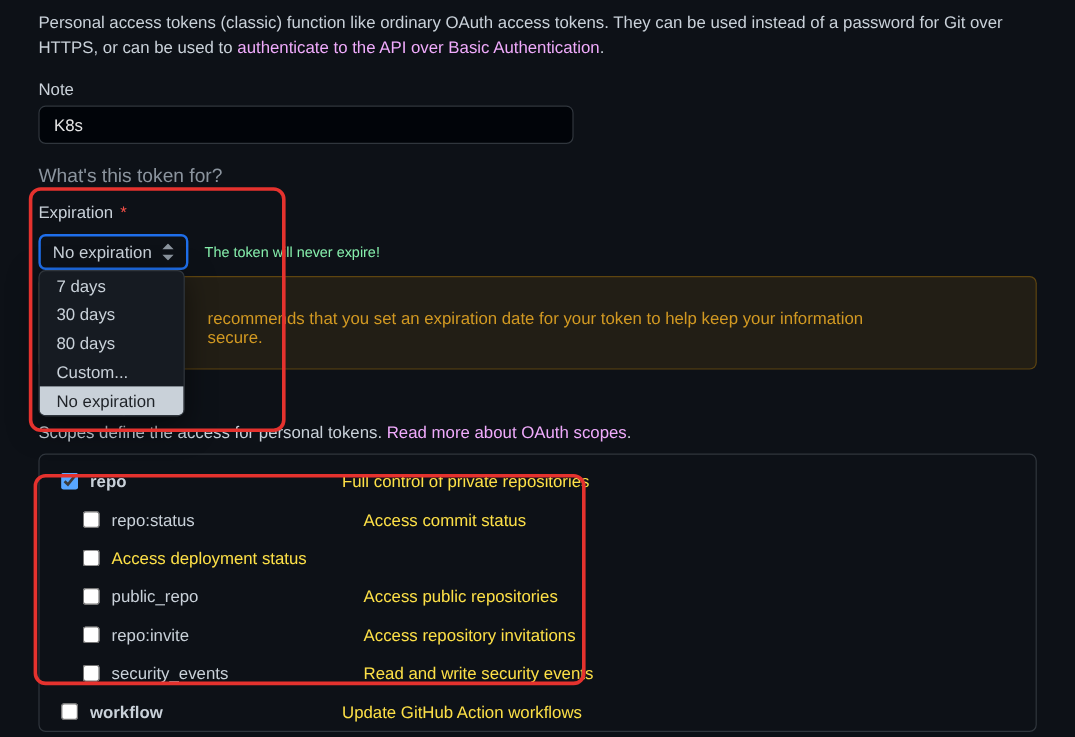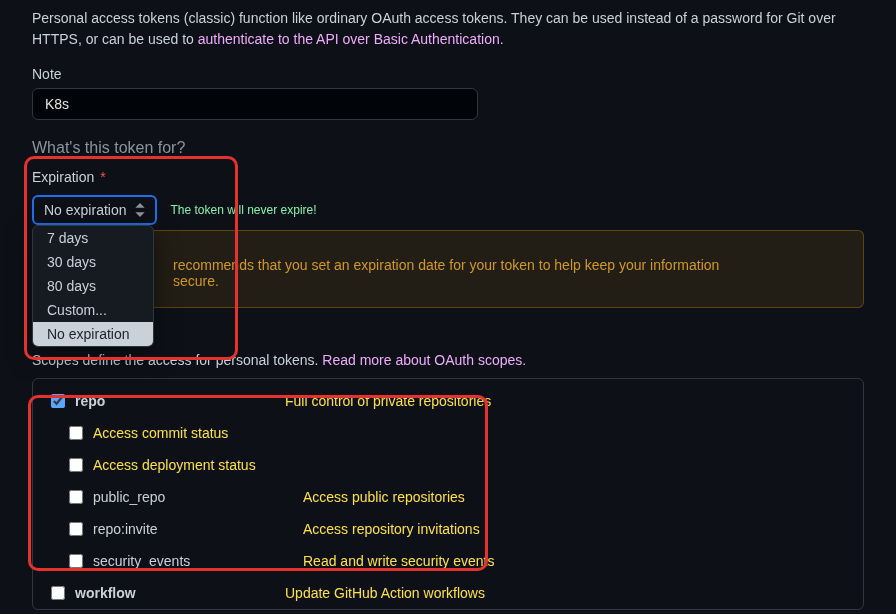--- a/index.html
+++ b/index.html
@@ -81,20 +81,21 @@
 
   <div class="scope-box" id="scope-box">
       <div class="scope-row">
         <input type="checkbox" class="cb" checked="" style="">
         <span class="scope-name bold">repo</span>
         <span class="scope-desc">Full control of private repositories</span>
       </div>
       <div class="scope-row">
         <span class="sub"></span>
         <input type="checkbox" class="cb" style="">
+        <span class="scope-name">repo:status</span>
         <span class="scope-desc">Access commit status</span>
       </div>
       <div class="scope-row">
         <span class="sub"></span>
         <input type="checkbox" class="cb" style="">
         <span class="scope-desc">Access deployment status</span>
       </div>
       <div class="scope-row">
         <span class="sub"></span>
         <input type="checkbox" class="cb" style="">

